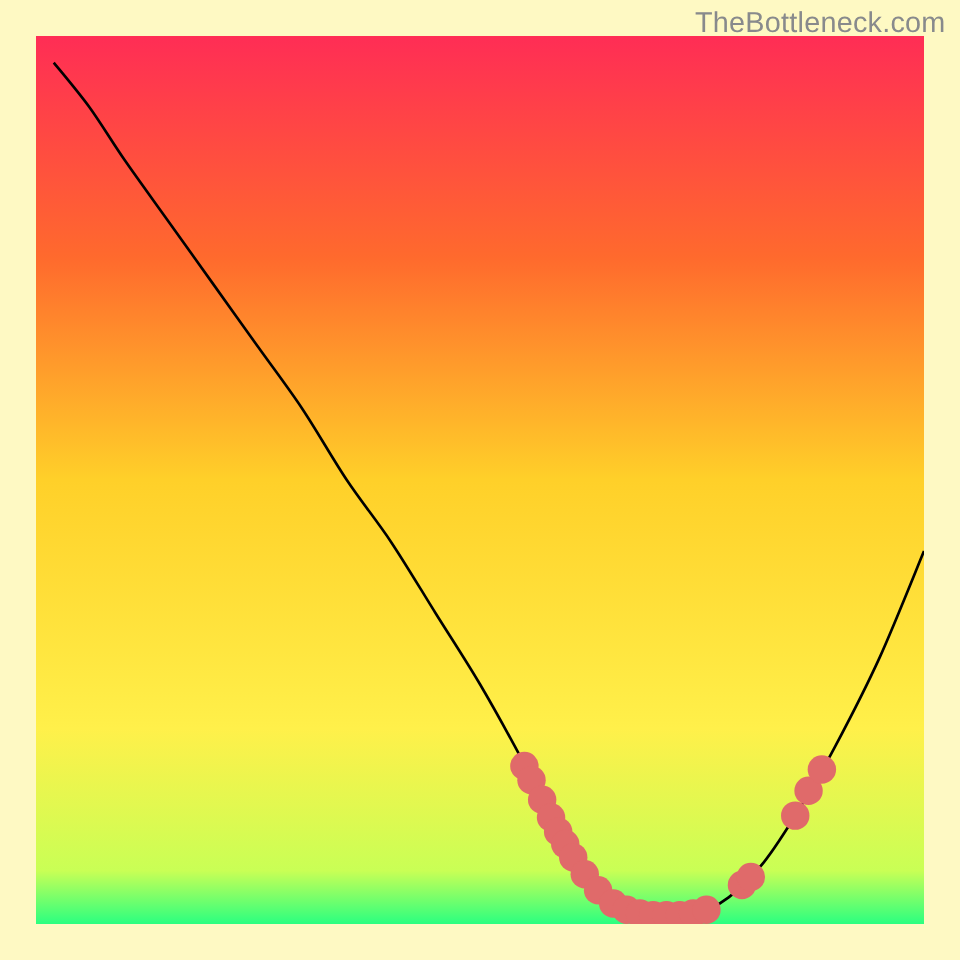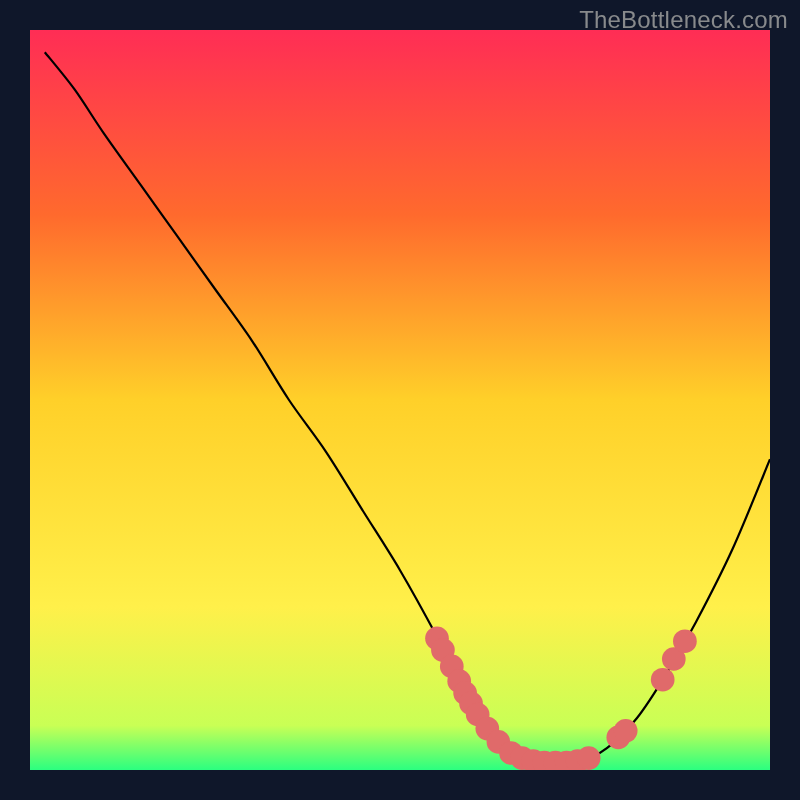--- a/index.html
+++ b/index.html
@@ -8,21 +8,21 @@
     background: #000;
     width: 800px;
     height: 800px;
     overflow: hidden;
     font-family: Arial, Helvetica, sans-serif;
   }
   .frame {
     position: relative;
     width: 800px;
     height: 800px;
-    background: #0f172a;
+    background: #fef9c3;
   }
   .watermark {
     position: absolute;
     top: 6px;
     right: 12px;
     color: #888a8c;
     font-size: 24px;
     font-weight: 500;
     letter-spacing: 0.2px;
     z-index: 5;

